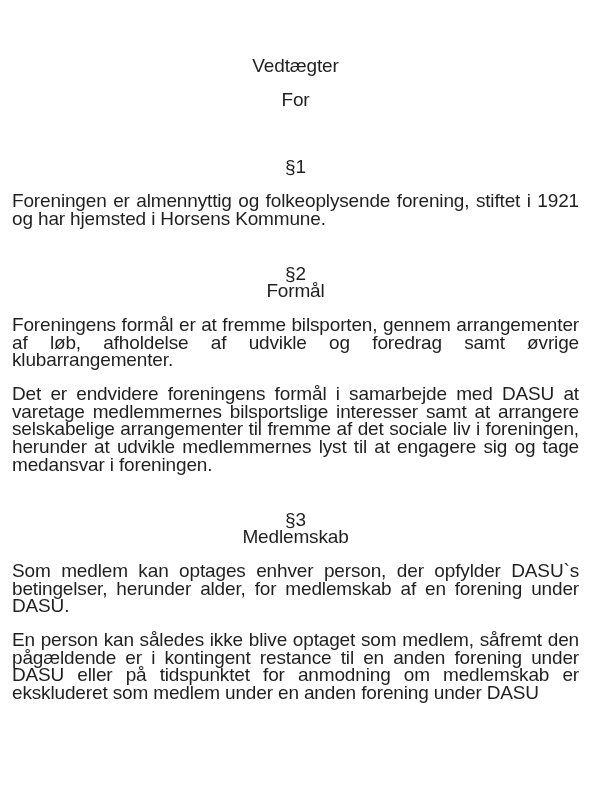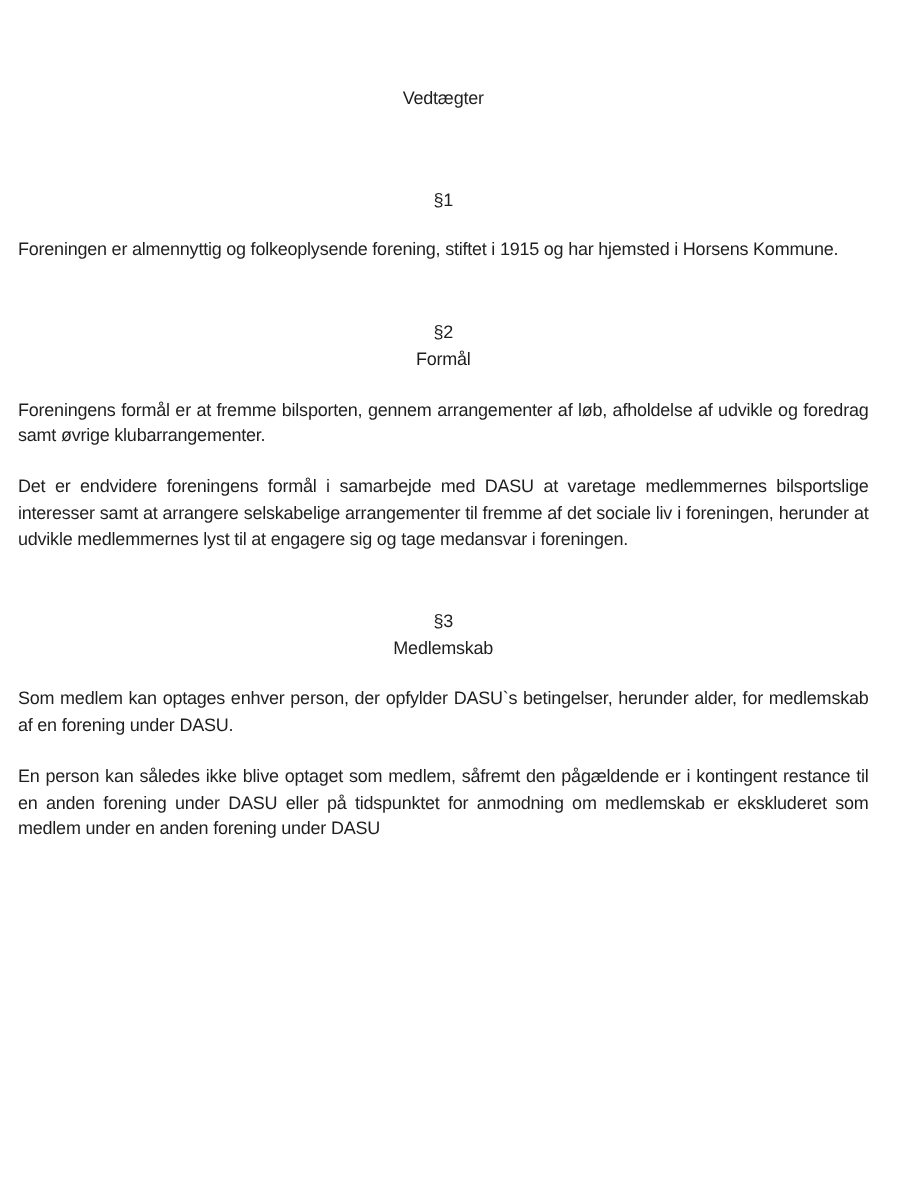--- a/index.html
+++ b/index.html
@@ -11,21 +11,21 @@
   .doc {
     position: relative;
     box-sizing: border-box;
     width: 600px;
     height: 785px;
     margin: 0;
     padding: 57px 21px 10px 12px;
     background: #ffffff;
     color: #1f1f1f;
     font-family: "Liberation Sans", sans-serif;
-    font-size: 12px;
+    font-size: 19px;
     line-height: 17.7px;
     letter-spacing: -0.15px;
     overflow: hidden;
   }
   .doc p {
     margin: 0 0 16px 0;
   }
   .c {
     text-align: center;
   }
@@ -40,27 +40,28 @@
   .sec-2 { margin-top: 37px; }
   .sec-3 { margin-top: 37px; }
 </style>
 </head>
 <body>
 
 <div class="doc" style="background: rgb(255, 255, 255); color: rgb(31, 31, 31);">
 
   <div class="doc-header">
     <p class="c">Vedtægter</p>
+    <p class="c">For</p>
   </div>
 
   <section class="sec sec-1">
     <div class="sec-head">
       <div>§1</div>
     </div>
-    <p class="j">Foreningen er almennyttig og folkeoplysende forening, stiftet i 1915 og har hjemsted i Horsens Kommune.</p>
+    <p class="j">Foreningen er almennyttig og folkeoplysende forening, stiftet i 1921 og har hjemsted i Horsens Kommune.</p>
   </section>
 
   <section class="sec sec-2">
     <div class="sec-head">
       <div>§2</div>
       <div>Formål</div>
     </div>
     <p class="j">Foreningens formål er at fremme bilsporten, gennem arrangementer af løb, afholdelse af udvikle og foredrag samt øvrige klubarrangementer.</p>
     <p class="j">Det er endvidere foreningens formål i samarbejde med DASU at varetage medlemmernes bilsportslige interesser samt at arrangere selskabelige arrangementer til fremme af det sociale liv i foreningen, herunder at udvikle medlemmernes lyst til at engagere sig og tage medansvar i foreningen.</p>
   </section>

